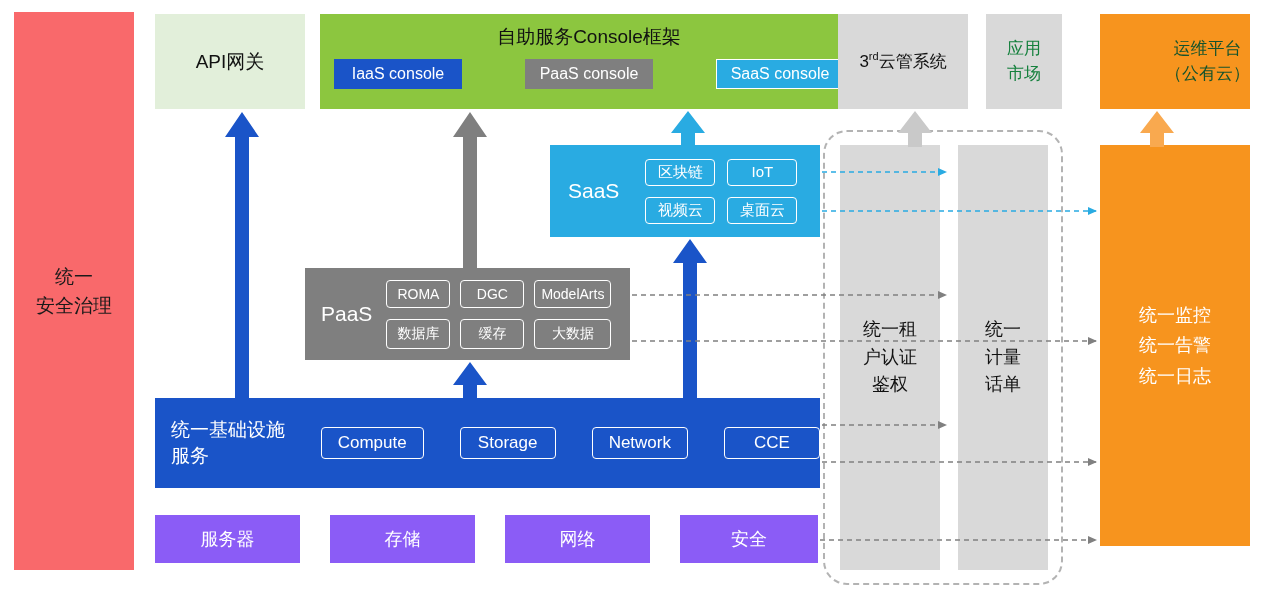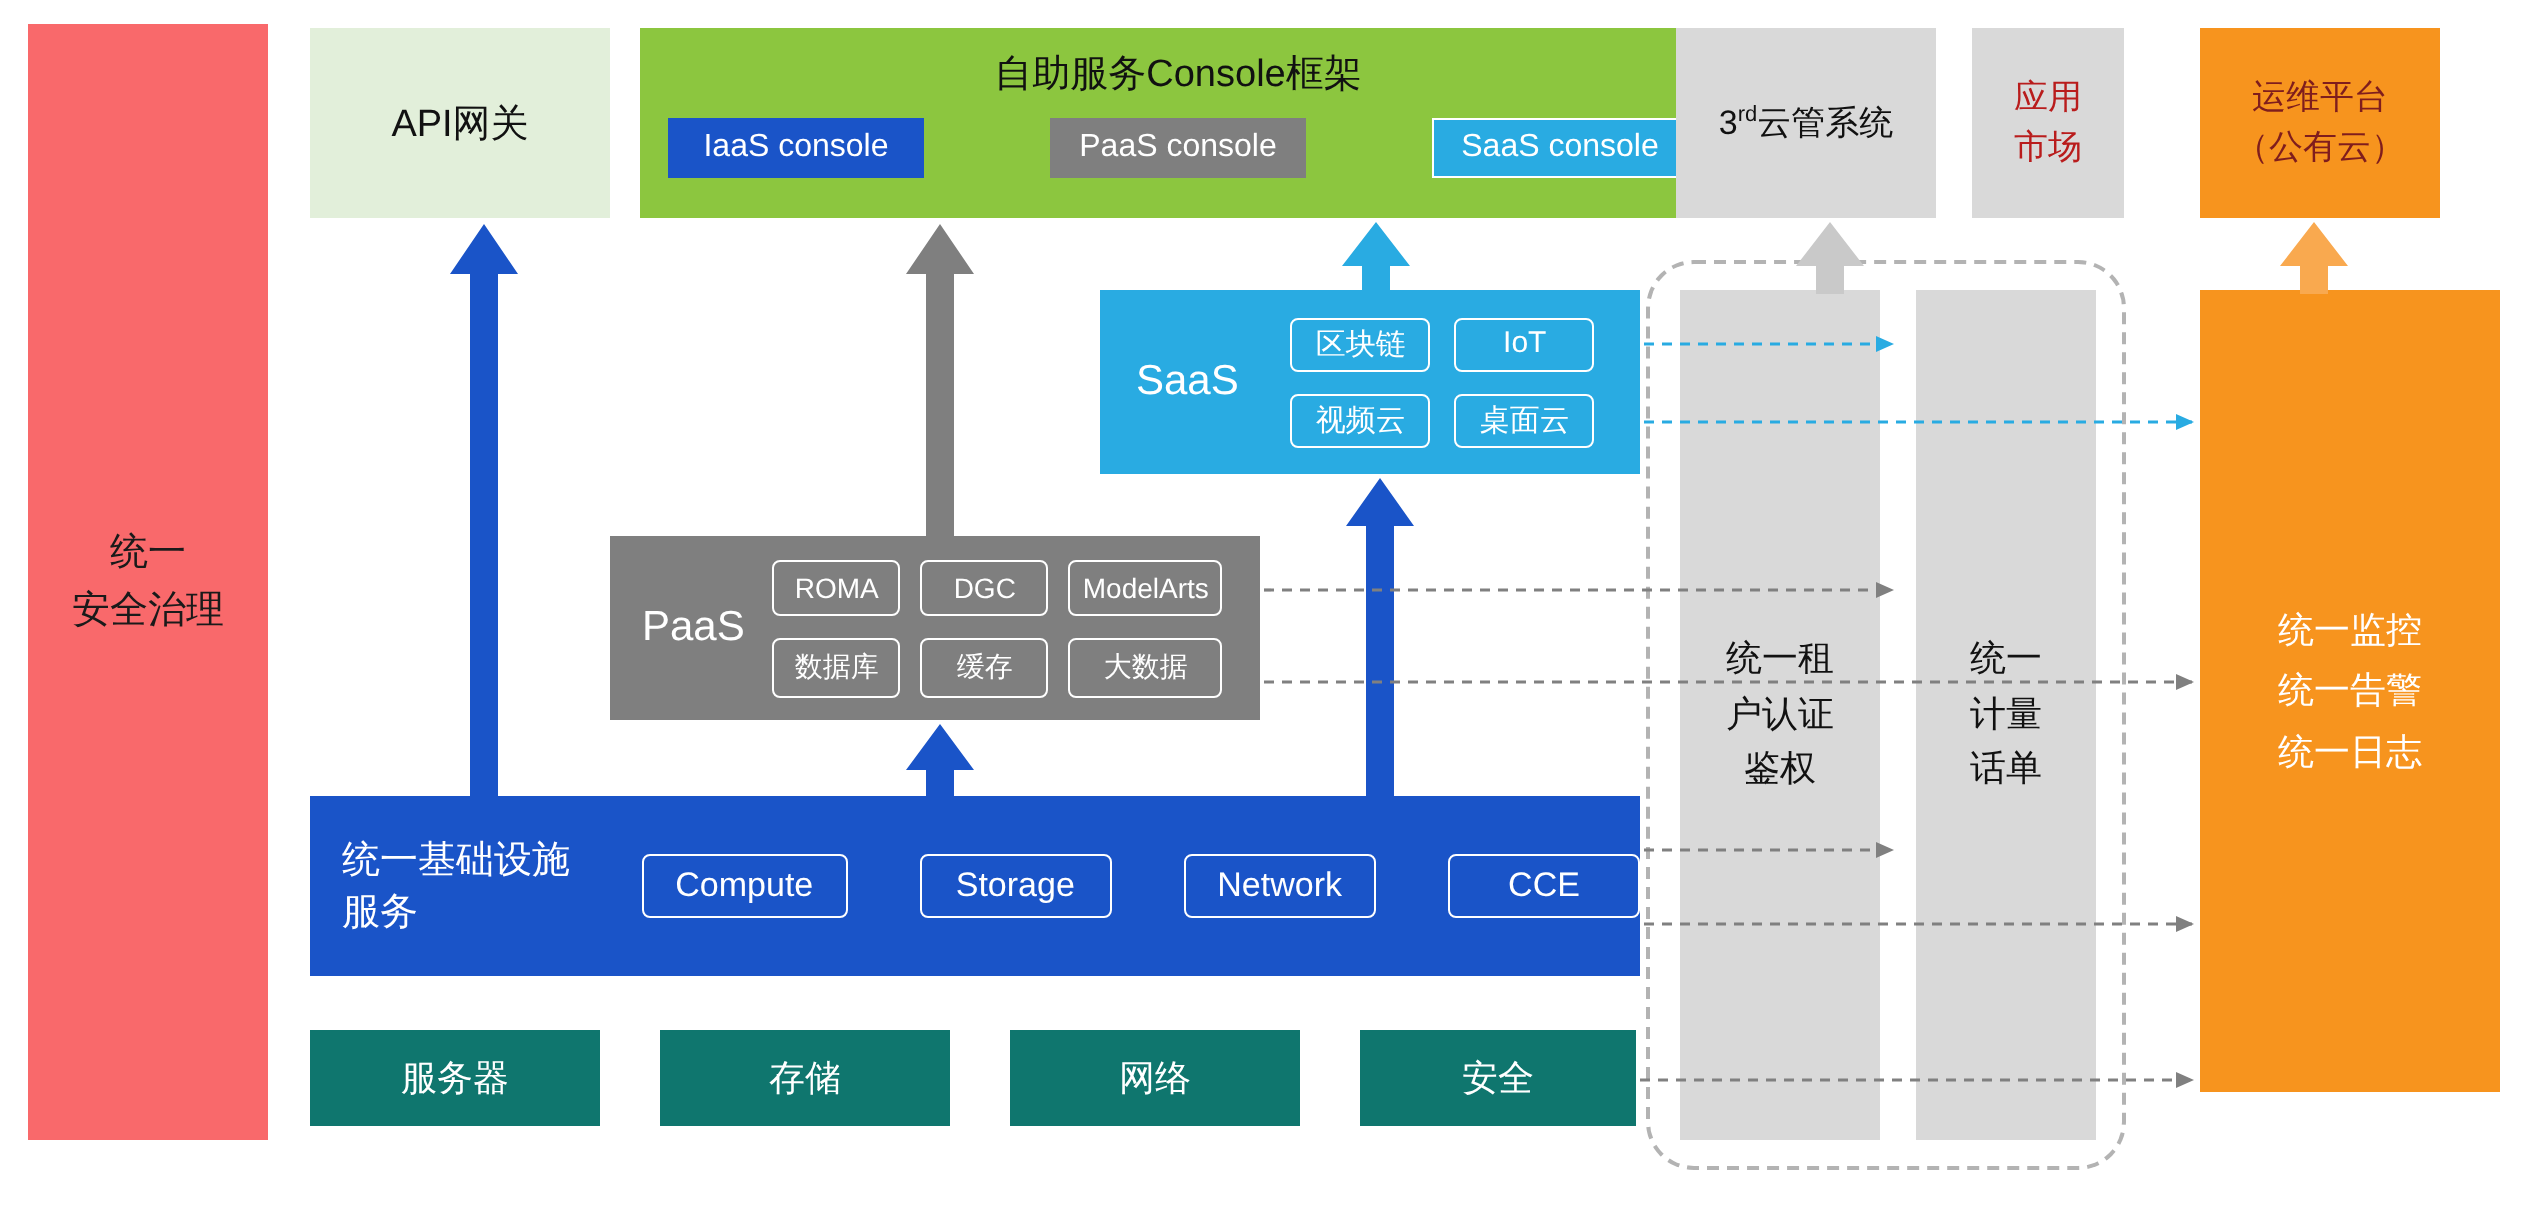--- a/index.html
+++ b/index.html
@@ -52,25 +52,25 @@
   .console-badge.paas { background:#7F7F7F; }
   .console-badge.saas { background:#29ABE2; border:1.5px solid #fff; line-height:27px; }
 
   .box-3rd {
     left:838px; top:14px; width:130px; height:95px;
     background:#D9D9D9; color:#111; font-size:17px;
   }
   .box-3rd sup { font-size:11px; }
   .app-market {
     left:986px; top:14px; width:76px; height:95px;
-    background:#D9D9D9; color:#b91c1c; font-size:17px; line-height:1.45;
+    background:#D9D9D9; color:#15803d; font-size:17px; line-height:1.45;
   }
   .ops-platform {
-    left:1100px; top:14px; width:120px; height:95px;
-    background:#F7941E; color:#7f1d1d; font-size:17px; line-height:1.45;
+    left:1100px; top:14px; width:150px; height:95px;
+    background:#F7941E; color:#14532d; font-size:17px; line-height:1.45;justify-content:flex-end;
   }
 
   
   .saas-box {
     left:550px; top:145px; width:270px; height:92px;
     background:#29ABE2; color:#fff;
     display:flex; align-items:center;
     padding-left:18px; justify-content:flex-start;
   }
   .layer-label { font-size:21px; color:#fff; }
@@ -106,21 +106,21 @@
     display:flex; align-items:center;
     padding-left:16px; justify-content:flex-start;
   }
   .iaas-box .layer-label { font-size:19px; }
   .iaas-badges { display:flex; margin-left:22px; gap:36px; }
   .iaas-badges .pill { font-size:17px; padding:5px 16px; min-width:96px; }
 
   
   .hw-box {
     top:515px; height:48px;
-    background:#0f766e; color:#fff; font-size:18px;
+    background:#8b5cf6; color:#fff; font-size:18px;
   }
   .hw-0 { left:155px; width:145px; }
   .hw-1 { left:330px; width:145px; }
   .hw-2 { left:505px; width:145px; }
   .hw-3 { left:680px; width:138px; }
 
   
   .dashed-container {
     left:823px; top:130px; width:240px; height:455px;
     border:2px dashed #B3B3B3; border-radius:24px;

